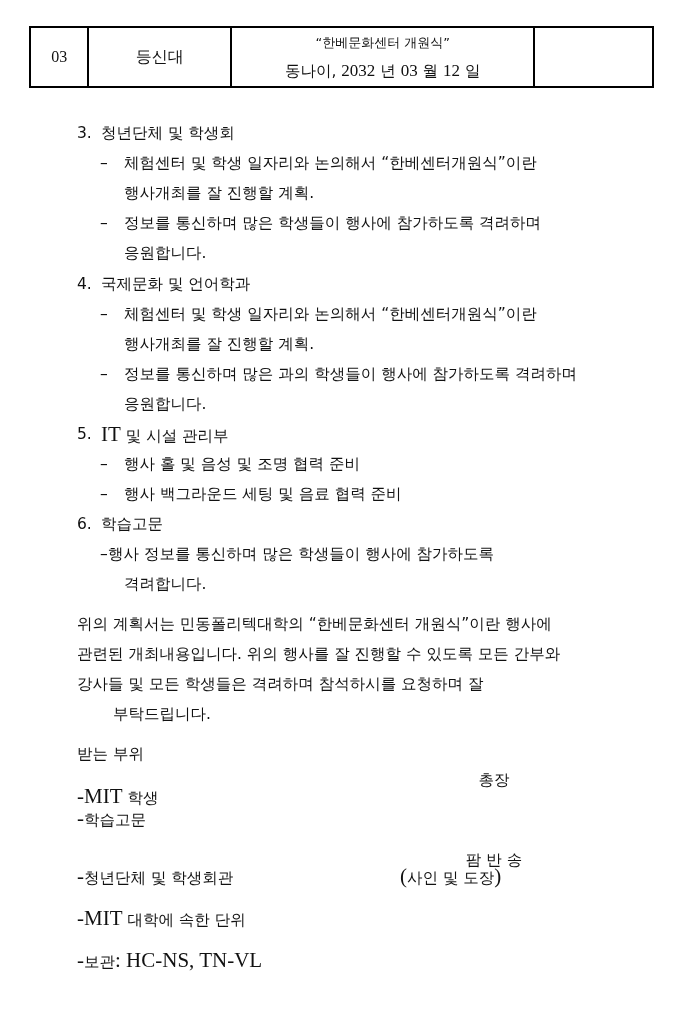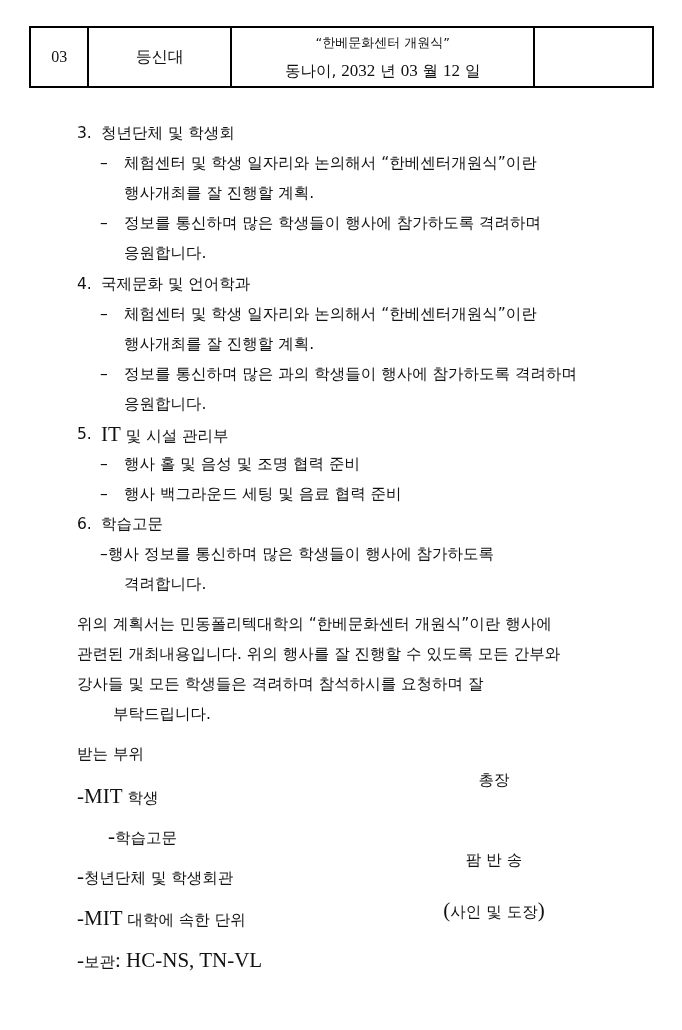--- a/index.html
+++ b/index.html
@@ -105,28 +105,28 @@
     <span class="line" style="left:77px; top:644px;">관련된 개최내용입니다. 위의 행사를 잘 진행할 수 있도록 모든 간부와</span>
     <span class="line" style="left:77px; top:674px;">강사들 및 모든 학생들은 격려하며 참석하시를 요청하며 잘</span>
     <span class="line" style="left:77px; top:704px;margin-left:36px;">부탁드립니다.</span>
   </div>
 
   <div>
     <span class="line" style="left:77px; top:744px;">받는 부위</span>
 
     <span class="line" style="left:77px; top:786px;"><span class="latin">-</span><span class="latin">MIT</span><span> 학생</span></span>
 
-    <span class="line" style="left:77px; top:826px;margin-left:31px;"><span class="latin">-</span><span>학습고문</span></span>
+    <span class="line" style="left:77px; top:808px;"><span class="latin">-</span><span>학습고문</span></span>
 
     <span class="line" style="left:77px; top:866px;"><span class="latin">-</span><span>청년단체 및 학생회관</span></span>
 
     <span class="line" style="left:77px; top:908px;"><span class="latin">-</span><span class="latin">MIT</span><span> 대학에 속한 단위</span></span>
 
     <span class="line" style="left:77px; top:950px;"><span class="latin">-</span><span>보관</span><span class="latin">: HC-NS, TN-VL</span></span>
   </div>
 
   <div>
     <span class="line" style="left:400px; width:188px; text-align:center; top:750px;margin-top:20px;">총장</span>
     <span class="line" style="left:400px; width:188px; text-align:center; top:850px;">팜 반 송</span>
-    <span class="line" style="left:400px; width:188px; text-align:center; top:900px;"><span class="latin">(</span><span>사인 및 도장</span><span class="latin">)</span></span>
+    <span class="line" style="left:400px; width:188px; top:866px;"><span class="latin">(</span><span>사인 및 도장</span><span class="latin">)</span></span>
   </div>
 
 </div>
 
 </body></html>

